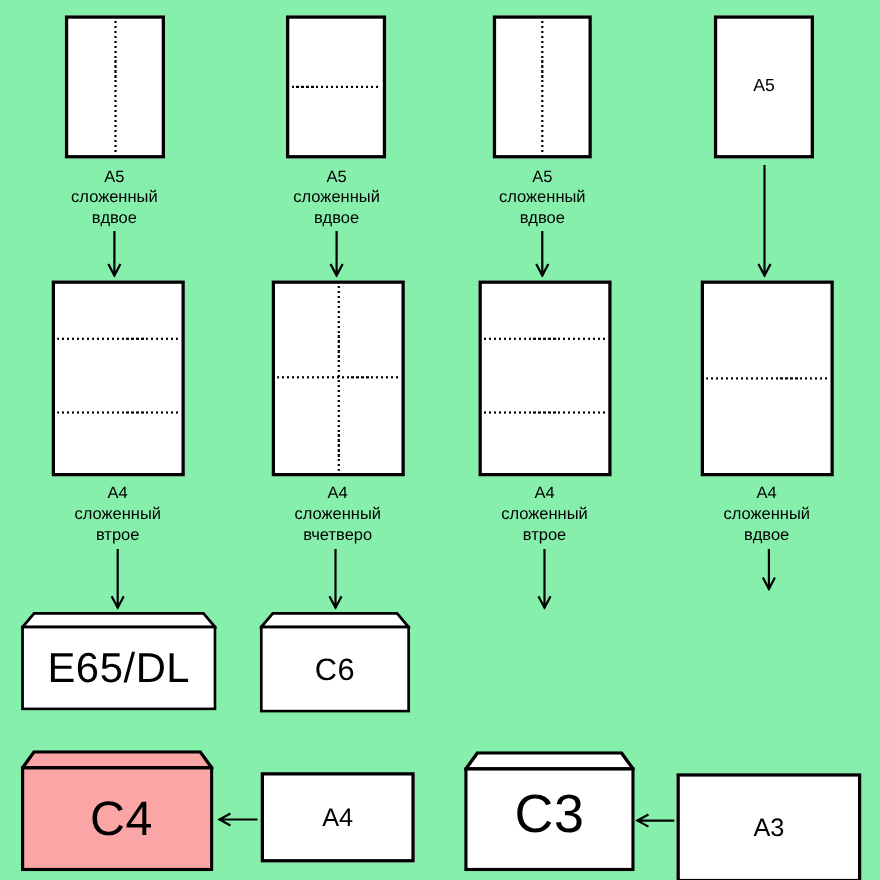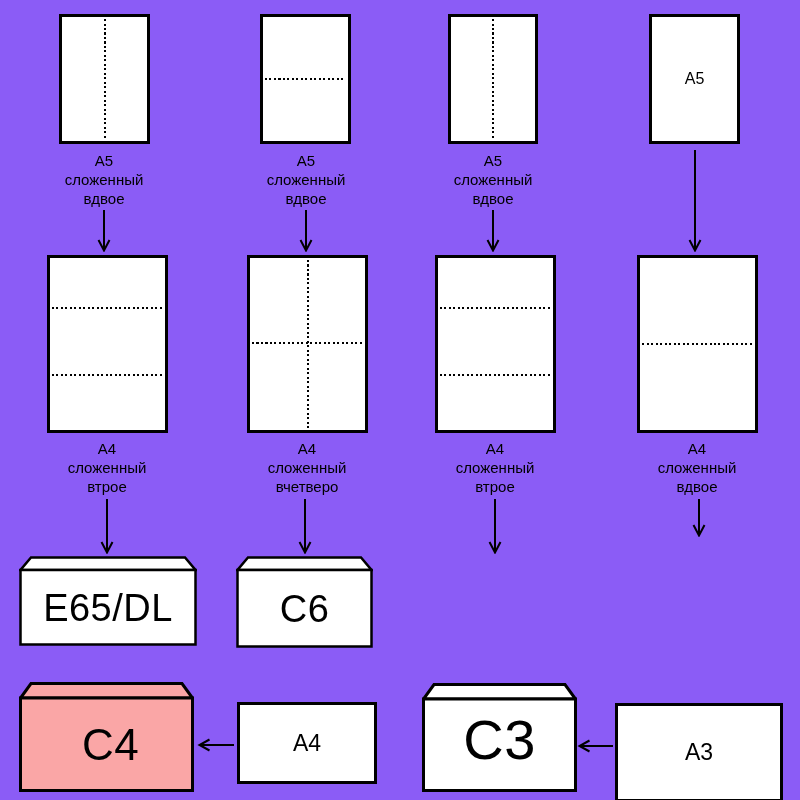--- a/index.html
+++ b/index.html
@@ -1,17 +1,17 @@
 <!DOCTYPE html>
 <html><head>
 <meta charset="utf-8">
 <style>
   html, body { margin:0; padding:0; background:#ffffff; }
   .canvas {
-    position:relative; width:800px; height:800px; background:#8b5cf6;
+    position:relative; width:800px; height:800px; background:#86efac;
     font-family:"Liberation Sans", sans-serif; color:#000; overflow:hidden;
   }
   .sheet {
     position:absolute; background:#fff; border:3px solid #000; box-sizing:border-box;
   }
   .fold-v {
     position:absolute; top:2px; bottom:2px; width:2px;
     background-image:repeating-linear-gradient(to bottom,#000 0 2px,transparent 2px 4.5px);
   }
   .fold-h {
@@ -127,21 +127,21 @@
       <rect x="1.5" y="14" width="175" height="74.5" fill="#fff" stroke="#000" stroke-width="2.5"></rect>
     </svg>
     <div class="env-label" style="top:14px;font-size:38px">E65/DL</div>
   </div>
 
   <div class="envelope" style="left:236px;top:556px;width:137px;height:92px">
     <svg width="137" height="92">
       <polygon points="12,1.5 125,1.5 135.5,14 1.5,14" fill="#fff" stroke="#000" stroke-width="2.5"></polygon>
       <rect x="1.5" y="14" width="134" height="76.5" fill="#fff" stroke="#000" stroke-width="2.5"></rect>
     </svg>
-    <div class="env-label" style="top:14px;font-size:38px">C6</div>
+    <div class="env-label" style="top:14px;font-size:28px">C6</div>
   </div>
 
 
 
   <div class="envelope" style="left:19px;top:682px;width:183px;height:110px">
     <svg width="175" height="110">
       <polygon points="12,1.5 163,1.5 173.5,16 1.5,16" stroke="#000" stroke-width="3" fill="#FAA6A6"></polygon>
       <rect x="1.5" y="16" width="172" height="92.5" stroke="#000" stroke-width="3" fill="#FAA6A6"></rect>
     </svg>
     <div class="env-label" style="top:16px;font-size:44px">C4</div>
@@ -153,21 +153,21 @@
 
   <svg class="arrow" style="left:197px;top:737px" width="38" height="16">
     <path d="M37,8 L2.5,8 M12.5,2.5 L2.5,8 L12.5,13.5" stroke="#000" stroke-width="2" fill="none"></path>
   </svg>
 
   <div class="envelope" style="left:422px;top:683px;width:155px;height:109px">
     <svg width="155" height="109">
       <polygon points="12,1.5 143,1.5 153.5,16 1.5,16" fill="#fff" stroke="#000" stroke-width="3"></polygon>
       <rect x="1.5" y="16" width="152" height="91.5" fill="#fff" stroke="#000" stroke-width="3"></rect>
     </svg>
-    <div class="env-label" style="top:4px;font-size:56px">C3</div>
+    <div class="env-label" style="top:4px;font-size:49px">C3</div>
   </div>
 
   <div class="sheet" style="left:615px;top:703px;width:168px;height:99px">
     <div class="flat-label">A3</div>
   </div>
 
   <svg class="arrow" style="left:577px;top:738px" width="37" height="16">
     <path d="M36,8 L2.5,8 M12.5,2.5 L2.5,8 L12.5,13.5" stroke="#000" stroke-width="2" fill="none"></path>
   </svg>
 

